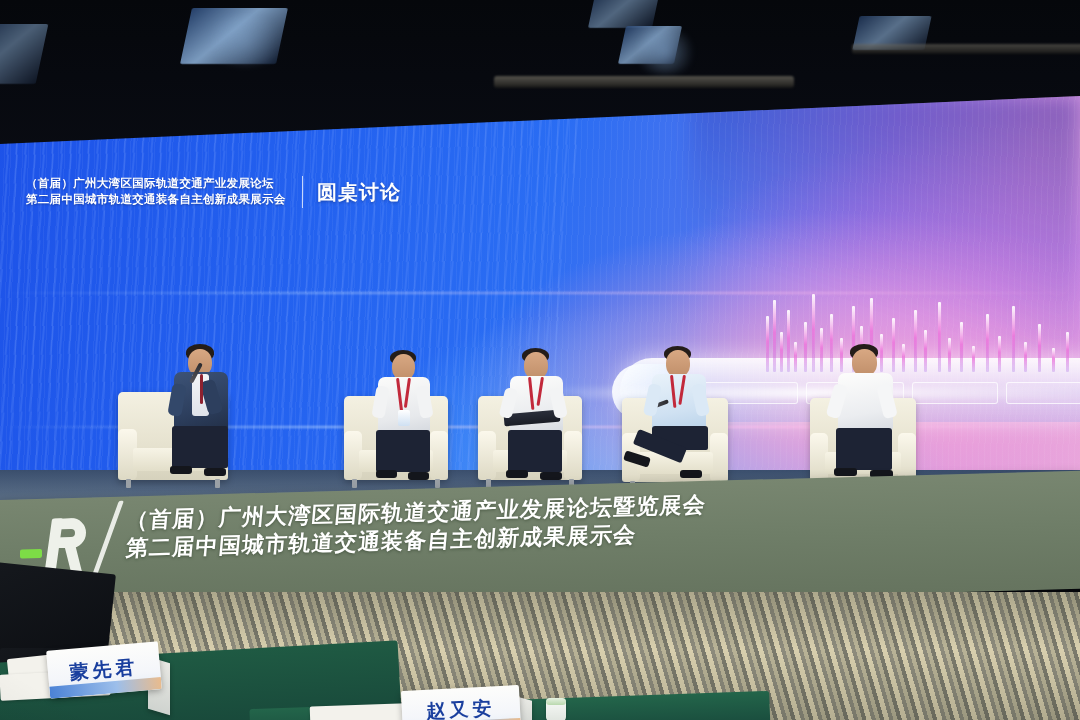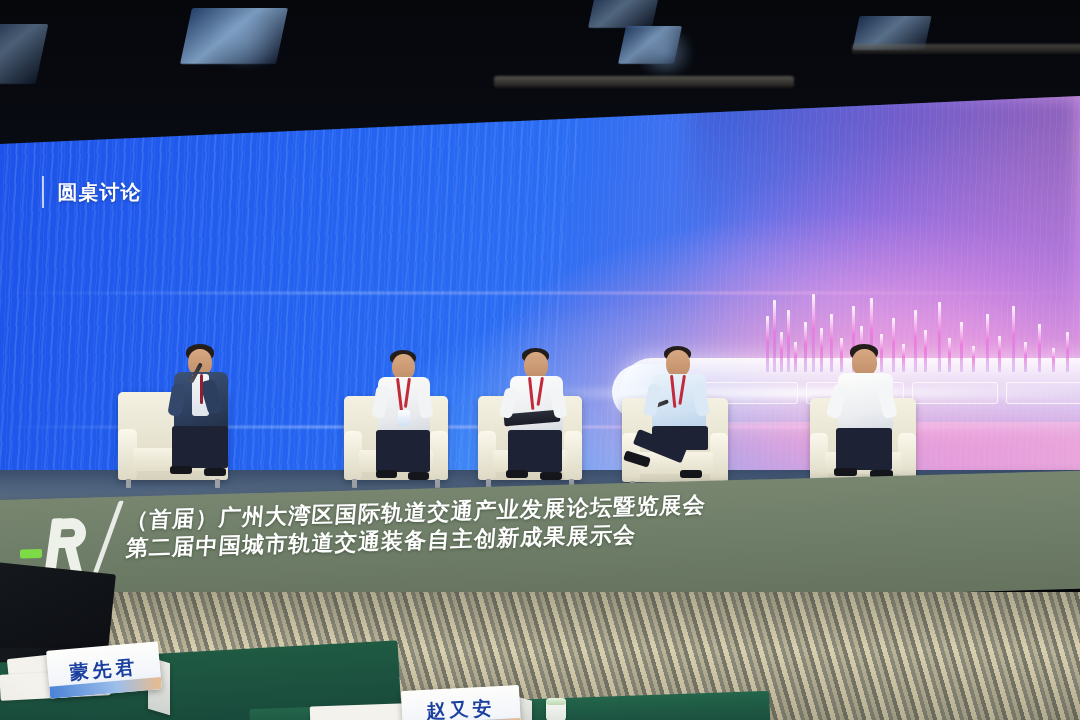--- a/index.html
+++ b/index.html
@@ -403,20 +403,24 @@
     </div>
 
     <div class="glowline" style="top:196px;opacity:.55;"></div>
     <div class="glowline" style="top:330px;opacity:.75;"></div>
     <div class="screen-vstripes"></div>
   </div>
 
   <div class="screen-text">
 
     <div class="sub-block">
+      <div class="sub-lines">
+        <div class="sub-line">（首届）广州大湾区国际轨道交通产业发展论坛</div>
+        <div class="sub-line">第二届中国城市轨道交通装备自主创新成果展示会</div>
+      </div>
       <div class="sub-div"></div>
       <div class="sub-badge">圆桌讨论</div>
     </div>
 
   </div>
 
   <div class="floor"></div>
   <div class="floor-shadow"></div>
 
   <div class="chair" style="left:118px;top:392px;width:110px;height:88px;">

